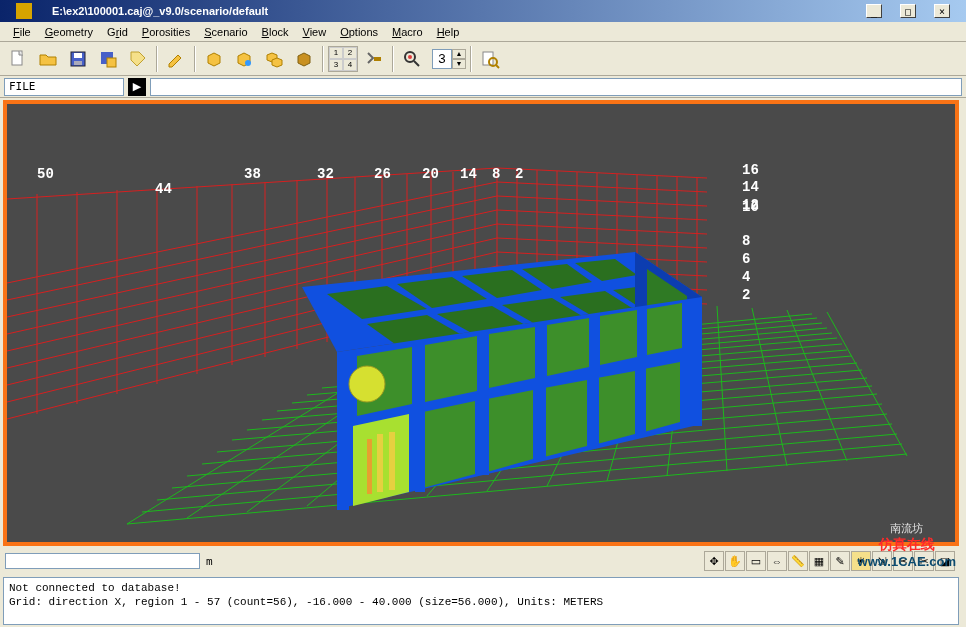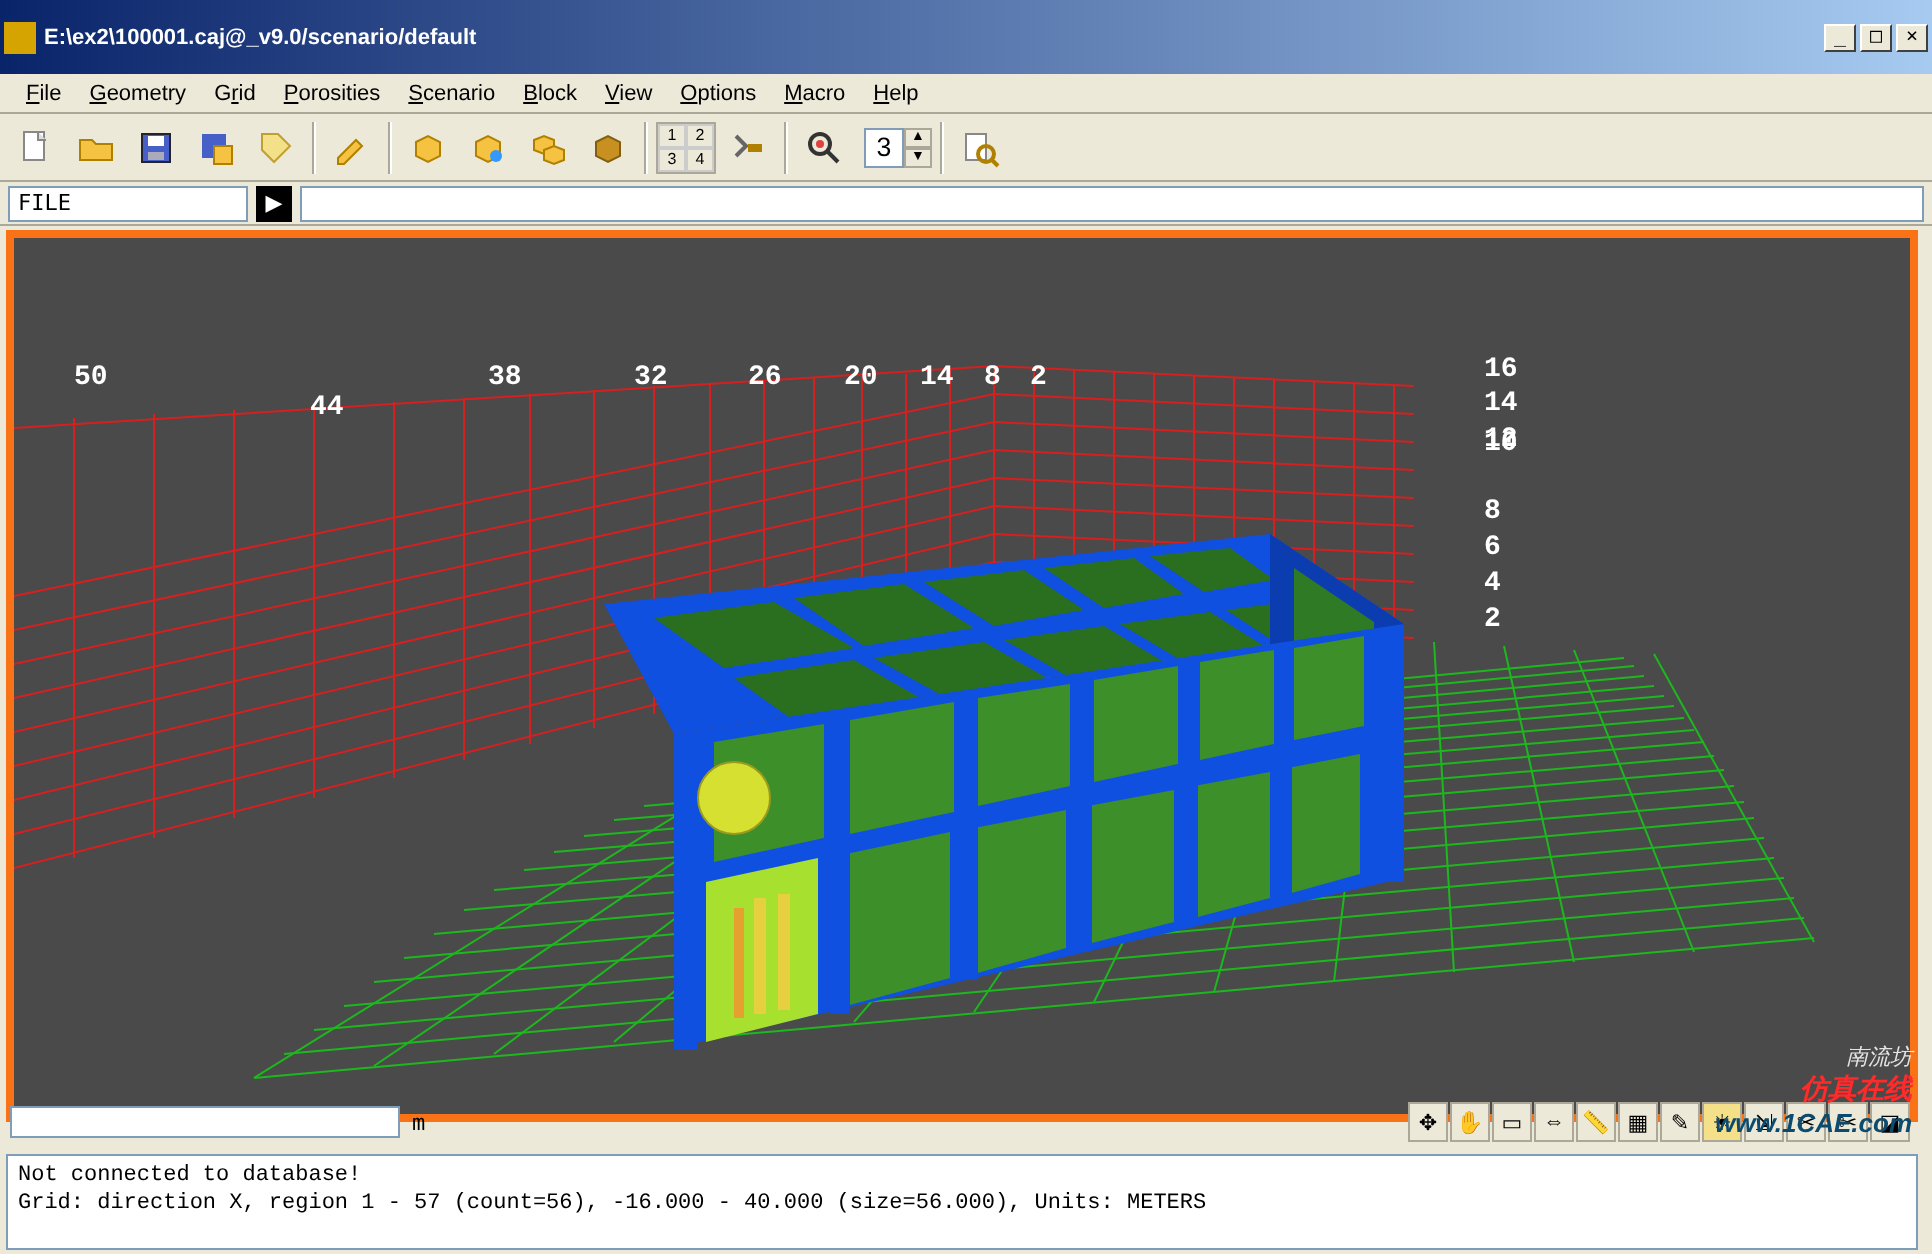--- a/index.html
+++ b/index.html
@@ -6,26 +6,27 @@
 body {
   font-family: "Tahoma", "MS Sans Serif", sans-serif;
   font-size: 11px;
   background: #ece9d8;
   width: 966px;
   height: 627px;
   overflow: hidden;
   position: relative;
 }
 .titlebar {
-  height: 37px;
+  height: 22px;
   background: linear-gradient(to right, #0a246a, #a6caf0);
   color: #fff;
   display: flex;
   align-items: center;
-  padding: 0 2px;
+  padding: 0 16px;
+  gap: 16px;
 }
 .titlebar .app-icon { width: 16px; height: 16px; background: #d6a400; margin-right: 4px; }
 .titlebar .title { flex: 1; font-weight: bold; font-size: 11px; }
 .titlebar .sysbtn {
   width: 16px; height: 14px; background: #ece9d8;
   border: 1px solid #fff; border-right-color:#404040; border-bottom-color:#404040;
   margin-left: 2px; display:flex; align-items:center; justify-content:center;
   font-family: "Webdings", monospace; font-size:10px; color:#000;
 }
 .menubar {
@@ -78,21 +79,21 @@
 .grid-green line { stroke:#1db81d; stroke-width:1;}
 .grid-red line { stroke:#d62020; stroke-width:1;}
 .building rect.frame{fill:#1050e0;}
 .spinner { display:flex; margin-left:4px;}
 .spinner input{width:20px;height:20px;text-align:center;border:1px solid #7f9db9;}
 .spinctrl{display:flex;flex-direction:column;}
 .spinctrl div{width:14px;height:10px;background:#ece9d8;border:1px solid #aca899;font-size:7px;text-align:center;line-height:8px;}
 .small34 { display:flex;flex-direction:column;border:1px solid #aca899;height:26px;width:30px;font-size:8px;}
 .small34 div{display:flex;}
 .small34 span{width:14px;height:12px;border:1px solid #ccc;text-align:center;line-height:10px;}
-.watermark-box{position:absolute;right:10px;bottom:58px;color:#fff;font-size:11px;text-align:right;font-style:italic;}
+.watermark-box{position:absolute;right:10px;bottom:58px;color:#fff;font-size:11px;text-align:center;}
 .watermark-box .wm2{color:#ff2a2a;font-weight:bold;font-size:14px;}
 .watermark-box .wm3{color:#0c4a6e;font-weight:bold;font-size:13px;}
 .viewport .wm-center{position:absolute;left:400px;top:215px;color:#777;font-size:22px;font-weight:bold;opacity:.35;font-style:italic;letter-spacing:2px;}
 </style>
 </head>
 <body>
 
 <div class="titlebar">
   <div class="app-icon"></div>
   <div class="title">E:\ex2\100001.caj@_v9.0/scenario/default</div>

